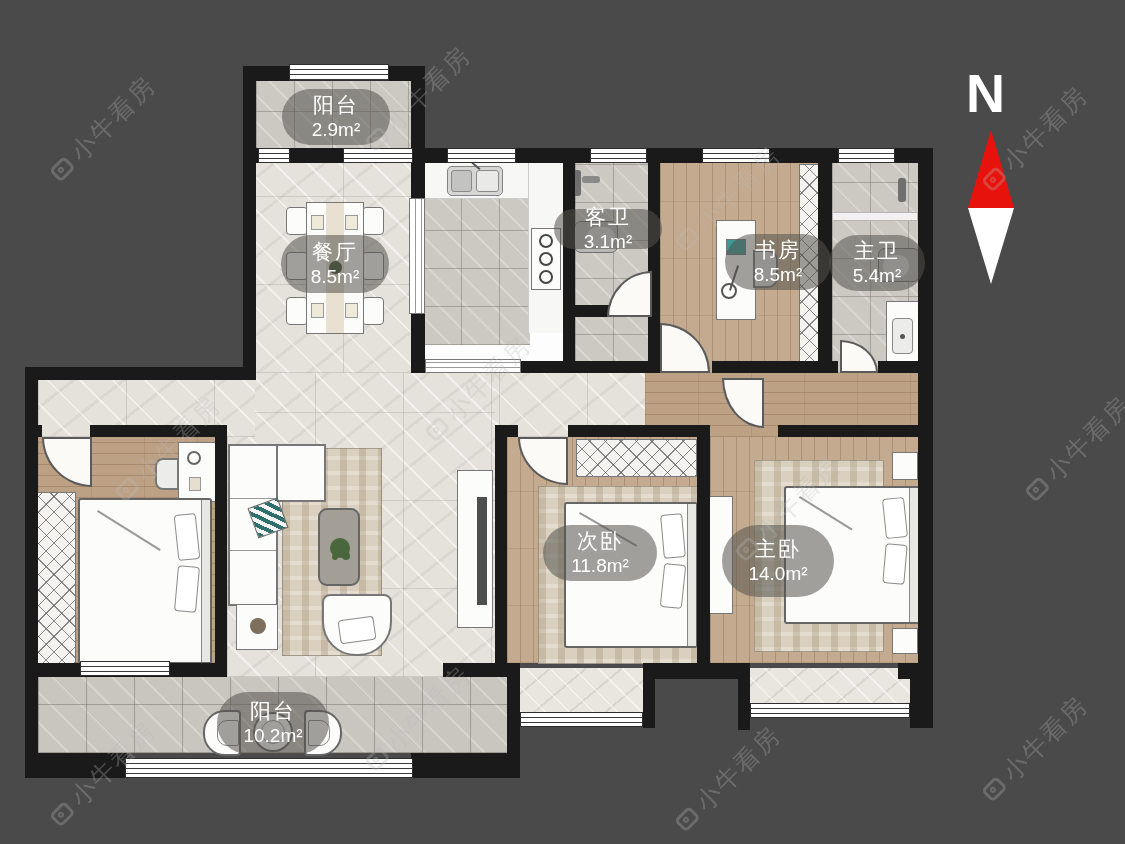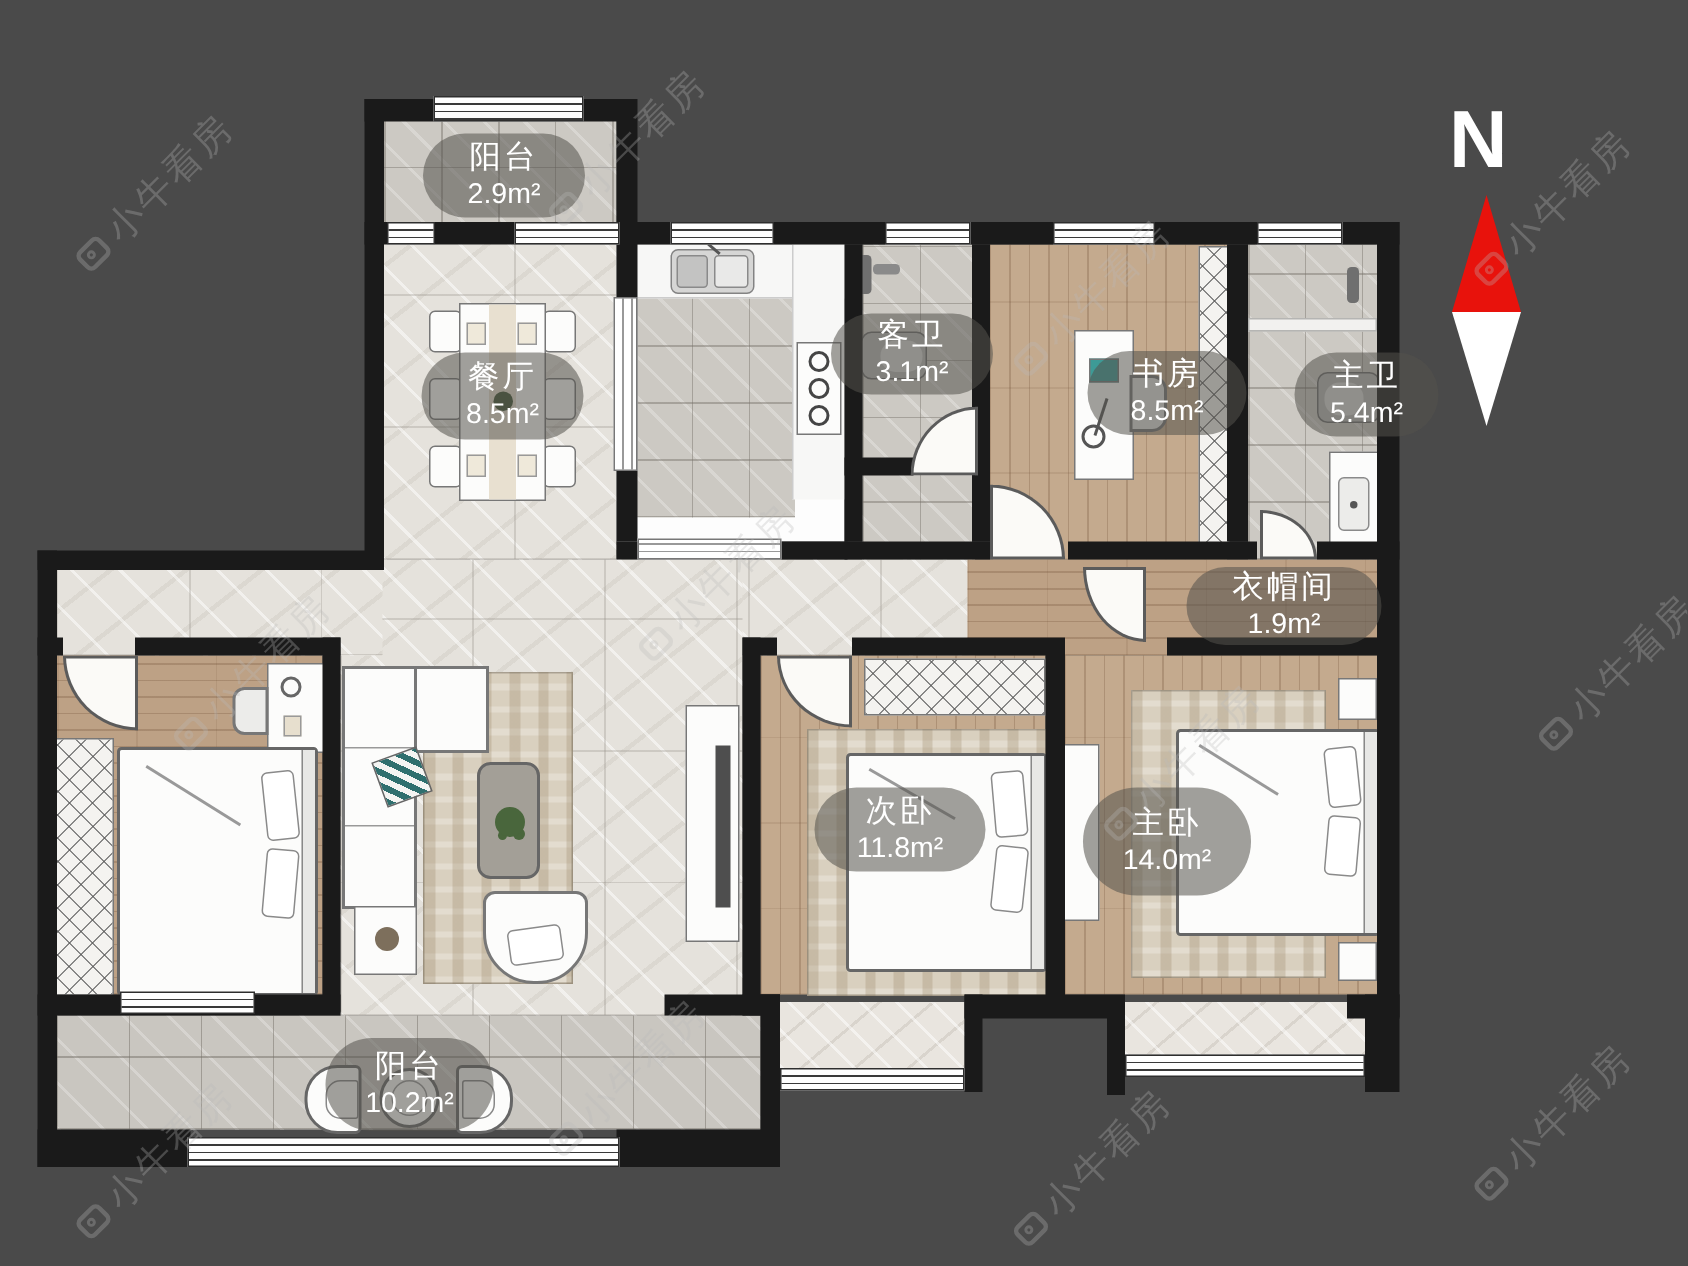--- a/index.html
+++ b/index.html
@@ -273,35 +273,31 @@
   <div class="door" style="left:840px;top:340px;width:38px;height:33px;border-radius:0 100% 0 0"></div>
 
   <div class="pill" style="left:282px;top:89px;width:108px;height:56px">
     <span class="rname">阳台</span>
     <span class="rarea">2.9m²</span>
   </div>
   <div class="pill" style="left:281px;top:235px;width:108px;height:58px">
     <span class="rname">餐厅</span>
     <span class="rarea">8.5m²</span>
   </div>
-  <div class="pill" style="left:554px;top:209px;width:108px;height:54px">
+  <div class="pill" style="left:554px;top:209px;width:108px;height:40px">
     <span class="rname">客卫</span>
     <span class="rarea">3.1m²</span>
   </div>
   <div class="pill" style="left:725px;top:234px;width:106px;height:56px">
     <span class="rname">书房</span>
     <span class="rarea">8.5m²</span>
   </div>
-  <div class="pill" style="left:863px;top:235px;width:96px;height:56px">
+  <div class="pill" style="left:829px;top:235px;width:96px;height:56px">
     <span class="rname">主卫</span>
     <span class="rarea">5.4m²</span>
-  </div>
-  <div class="pill" style="left:791px;top:378px;width:130px;height:52px">
-    <span class="rname">衣帽间</span>
-    <span class="rarea">1.9m²</span>
   </div>
   <div class="pill" style="left:543px;top:525px;width:114px;height:56px">
     <span class="rname">次卧</span>
     <span class="rarea">11.8m²</span>
   </div>
   <div class="pill" style="left:722px;top:525px;width:112px;height:72px">
     <span class="rname">主卧</span>
     <span class="rarea">14.0m²</span>
   </div>
   <div class="pill" style="left:217px;top:692px;width:112px;height:62px">

